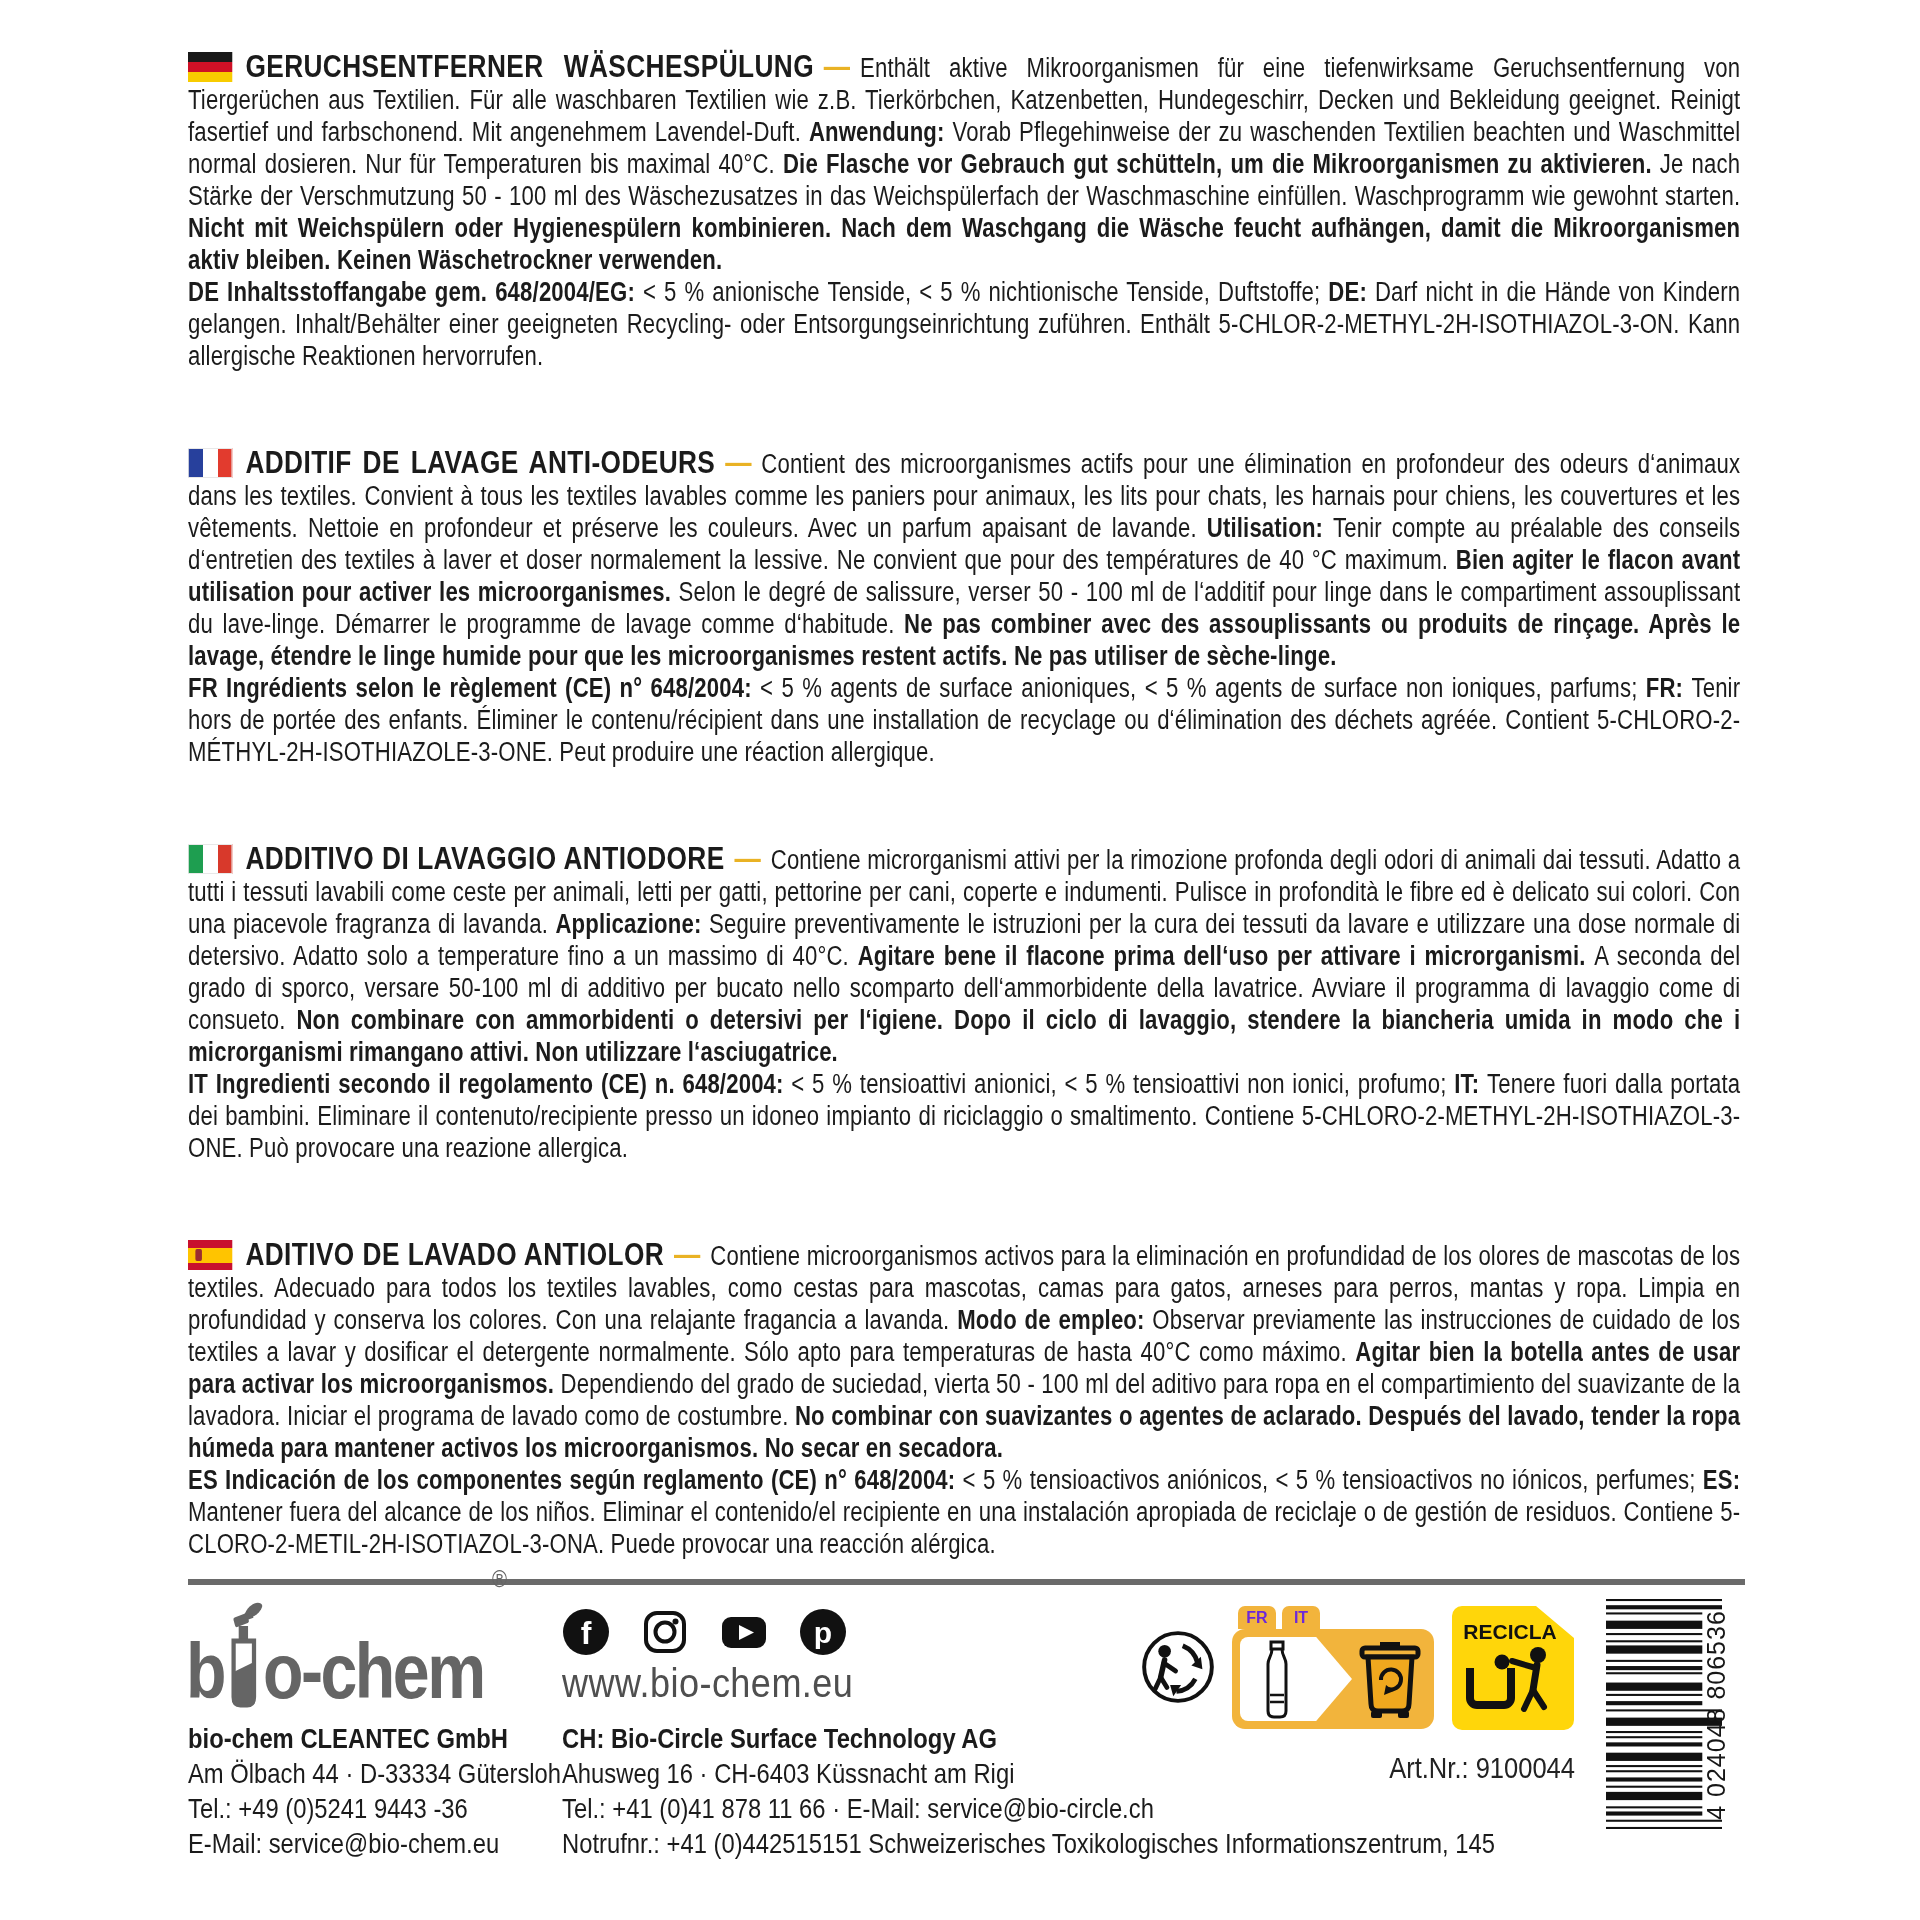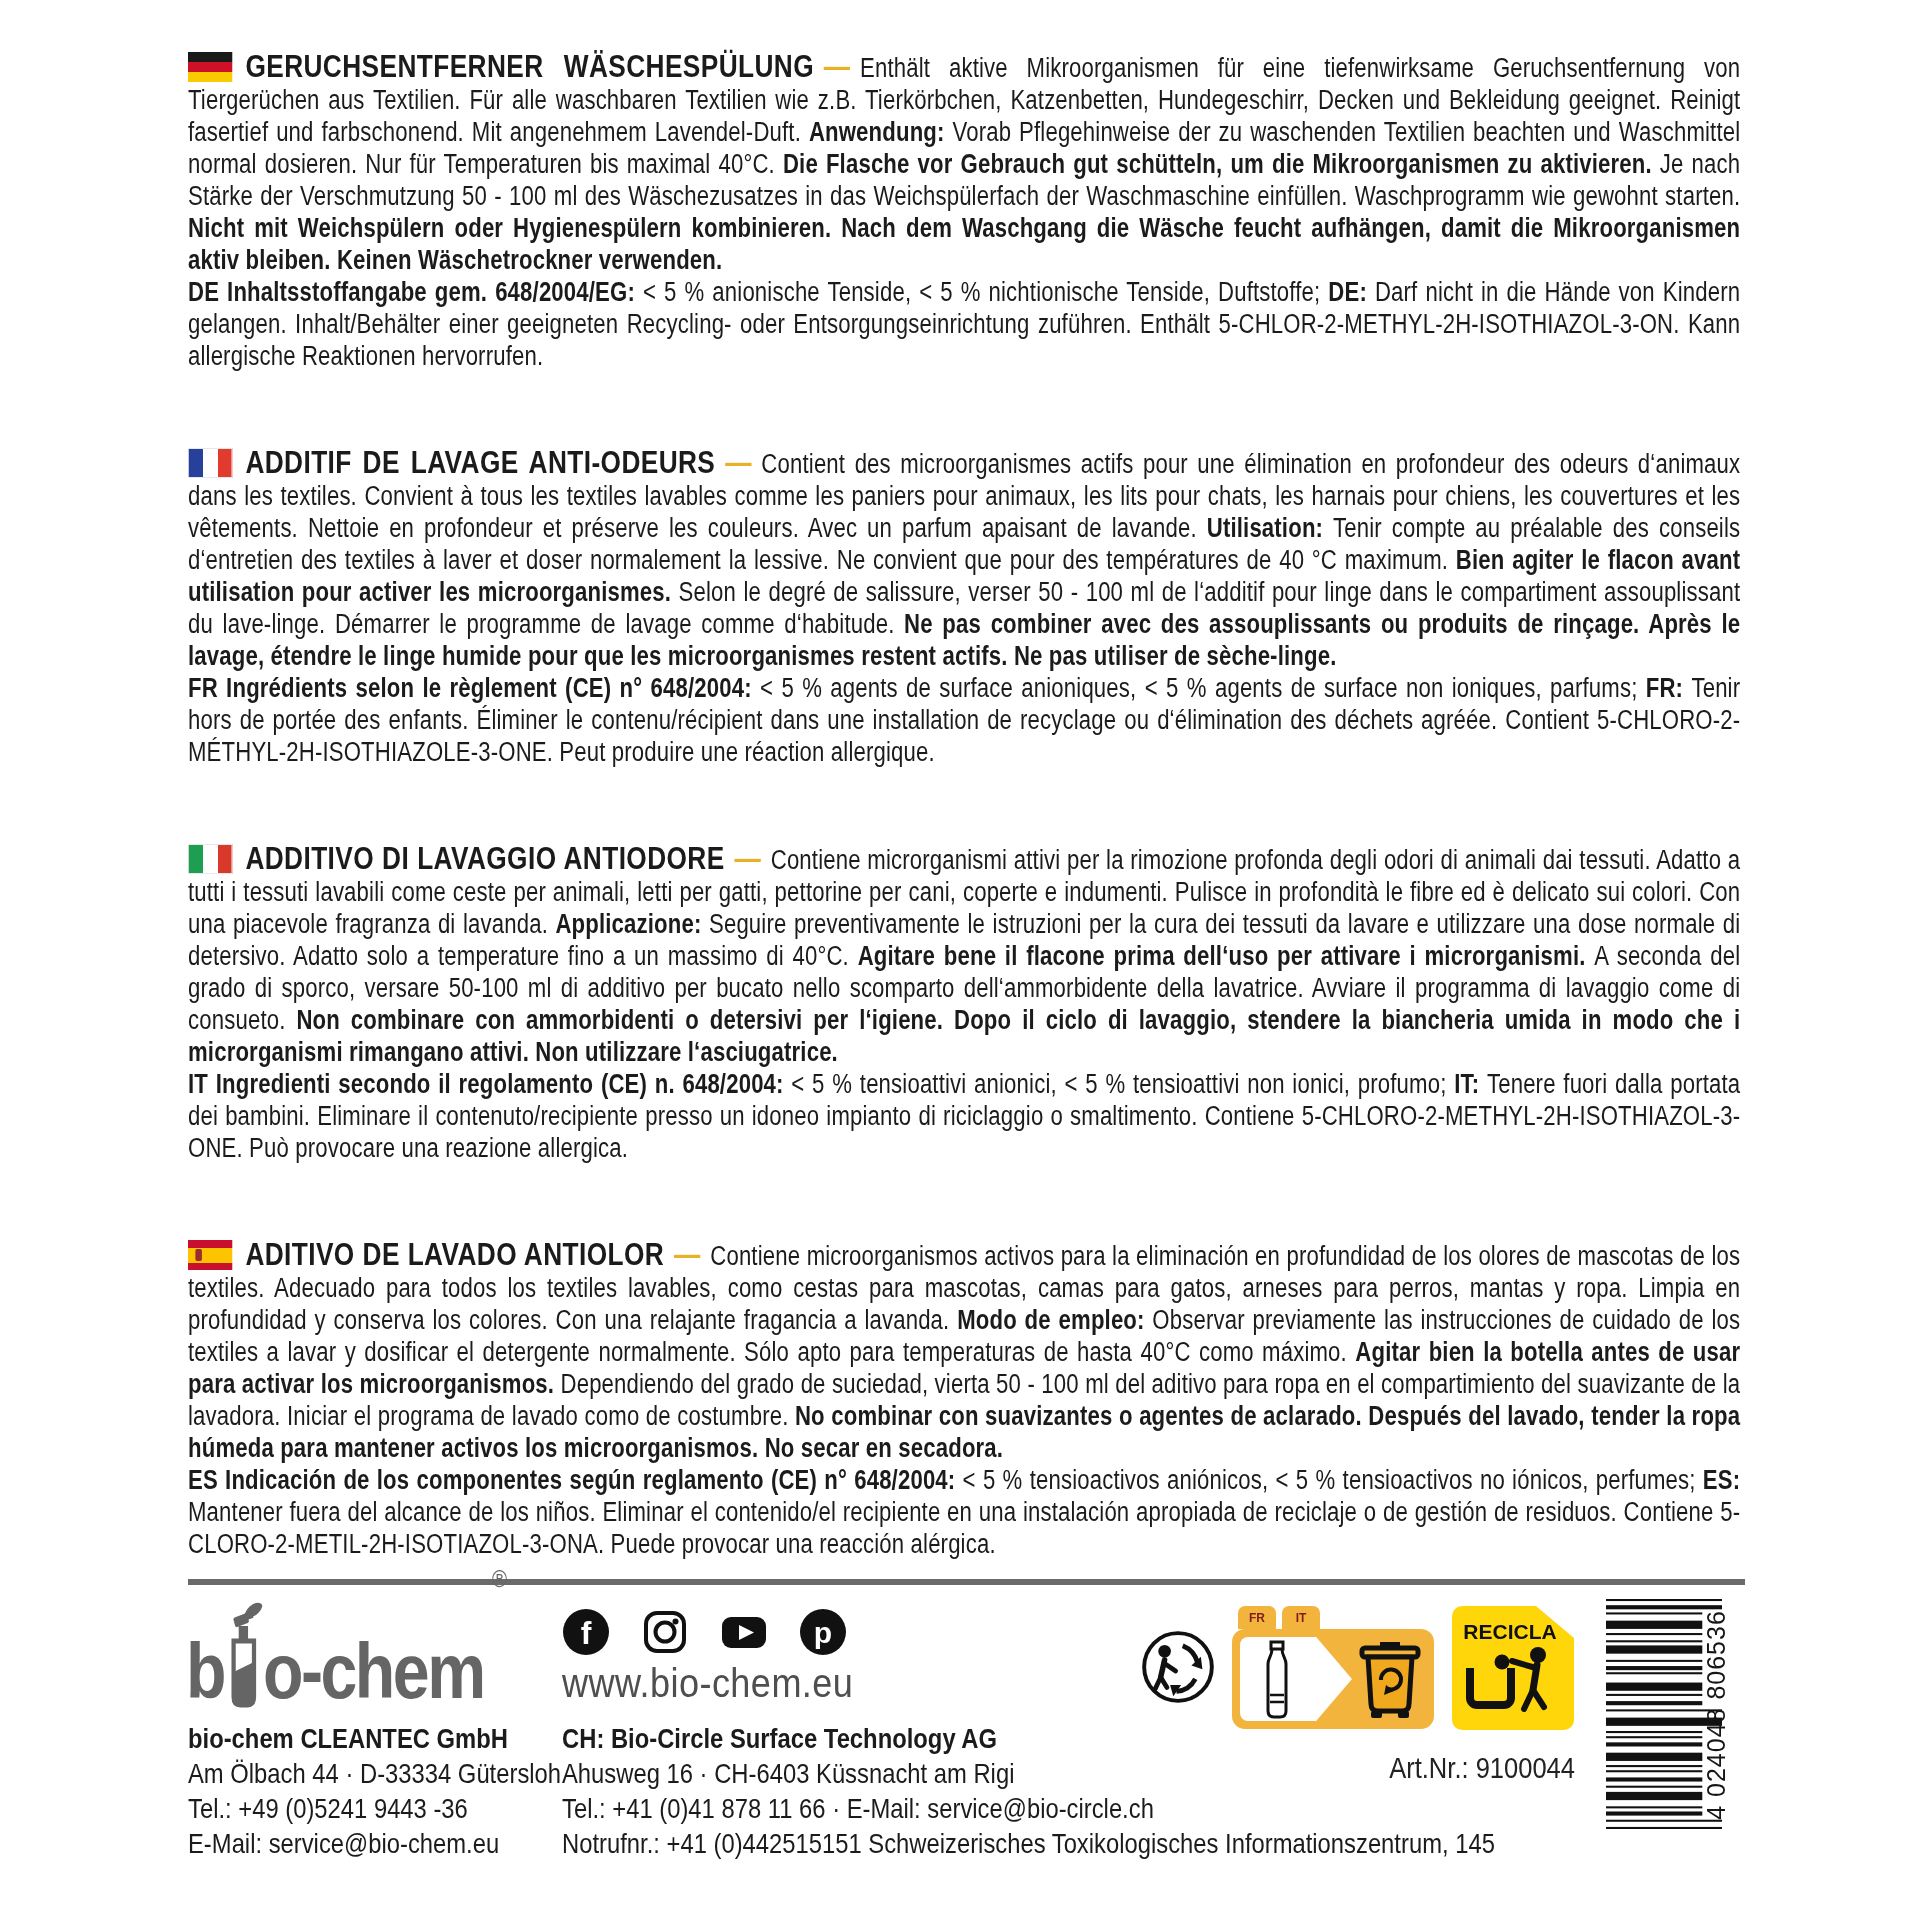--- a/index.html
+++ b/index.html
@@ -39,21 +39,21 @@
 
   .social{position:absolute;left:563px;top:1609px;display:flex;gap:33px;}
   .social svg{display:block;}
   .website{position:absolute;left:562px;top:1660px;font-size:41px;color:#4f4f4f;
            transform:scaleX(0.88);transform-origin:0 0;letter-spacing:.5px;}
 
   .triman{position:absolute;left:1138px;top:1630px;}
   .infotri{position:absolute;left:1232px;top:1606px;width:202px;}
   .infotri .tabs{display:flex;gap:6px;padding-left:6px;}
   .infotri .tab{width:38px;height:23px;background:#F2B43C;border-radius:7px 7px 0 0;
-                color:#7f1d1d;font-weight:700;font-size:12px;text-align:center;line-height:24px;}
+                color:#6d28d9;font-weight:700;font-size:16px;text-align:center;line-height:24px;}
   .infotri .itbody{width:202px;height:100px;background:#F2B43C;border-radius:13px;position:relative;}
   .infotri .white-panel{position:absolute;left:8px;top:8px;width:112px;height:84px;background:#fff;
                         border-radius:8px 0 0 8px;
                         clip-path:polygon(0 0,68% 0,100% 50%,68% 100%,0 100%);}
   .infotri .white-panel svg{position:absolute;left:18px;top:3px;}
   .infotri .bin{position:absolute;right:12px;top:11px;}
 
   .recicla{position:absolute;left:1452px;top:1606px;}
 
   .artnr{position:absolute;left:1250px;top:1752px;width:325px;text-align:right;font-size:29px;

